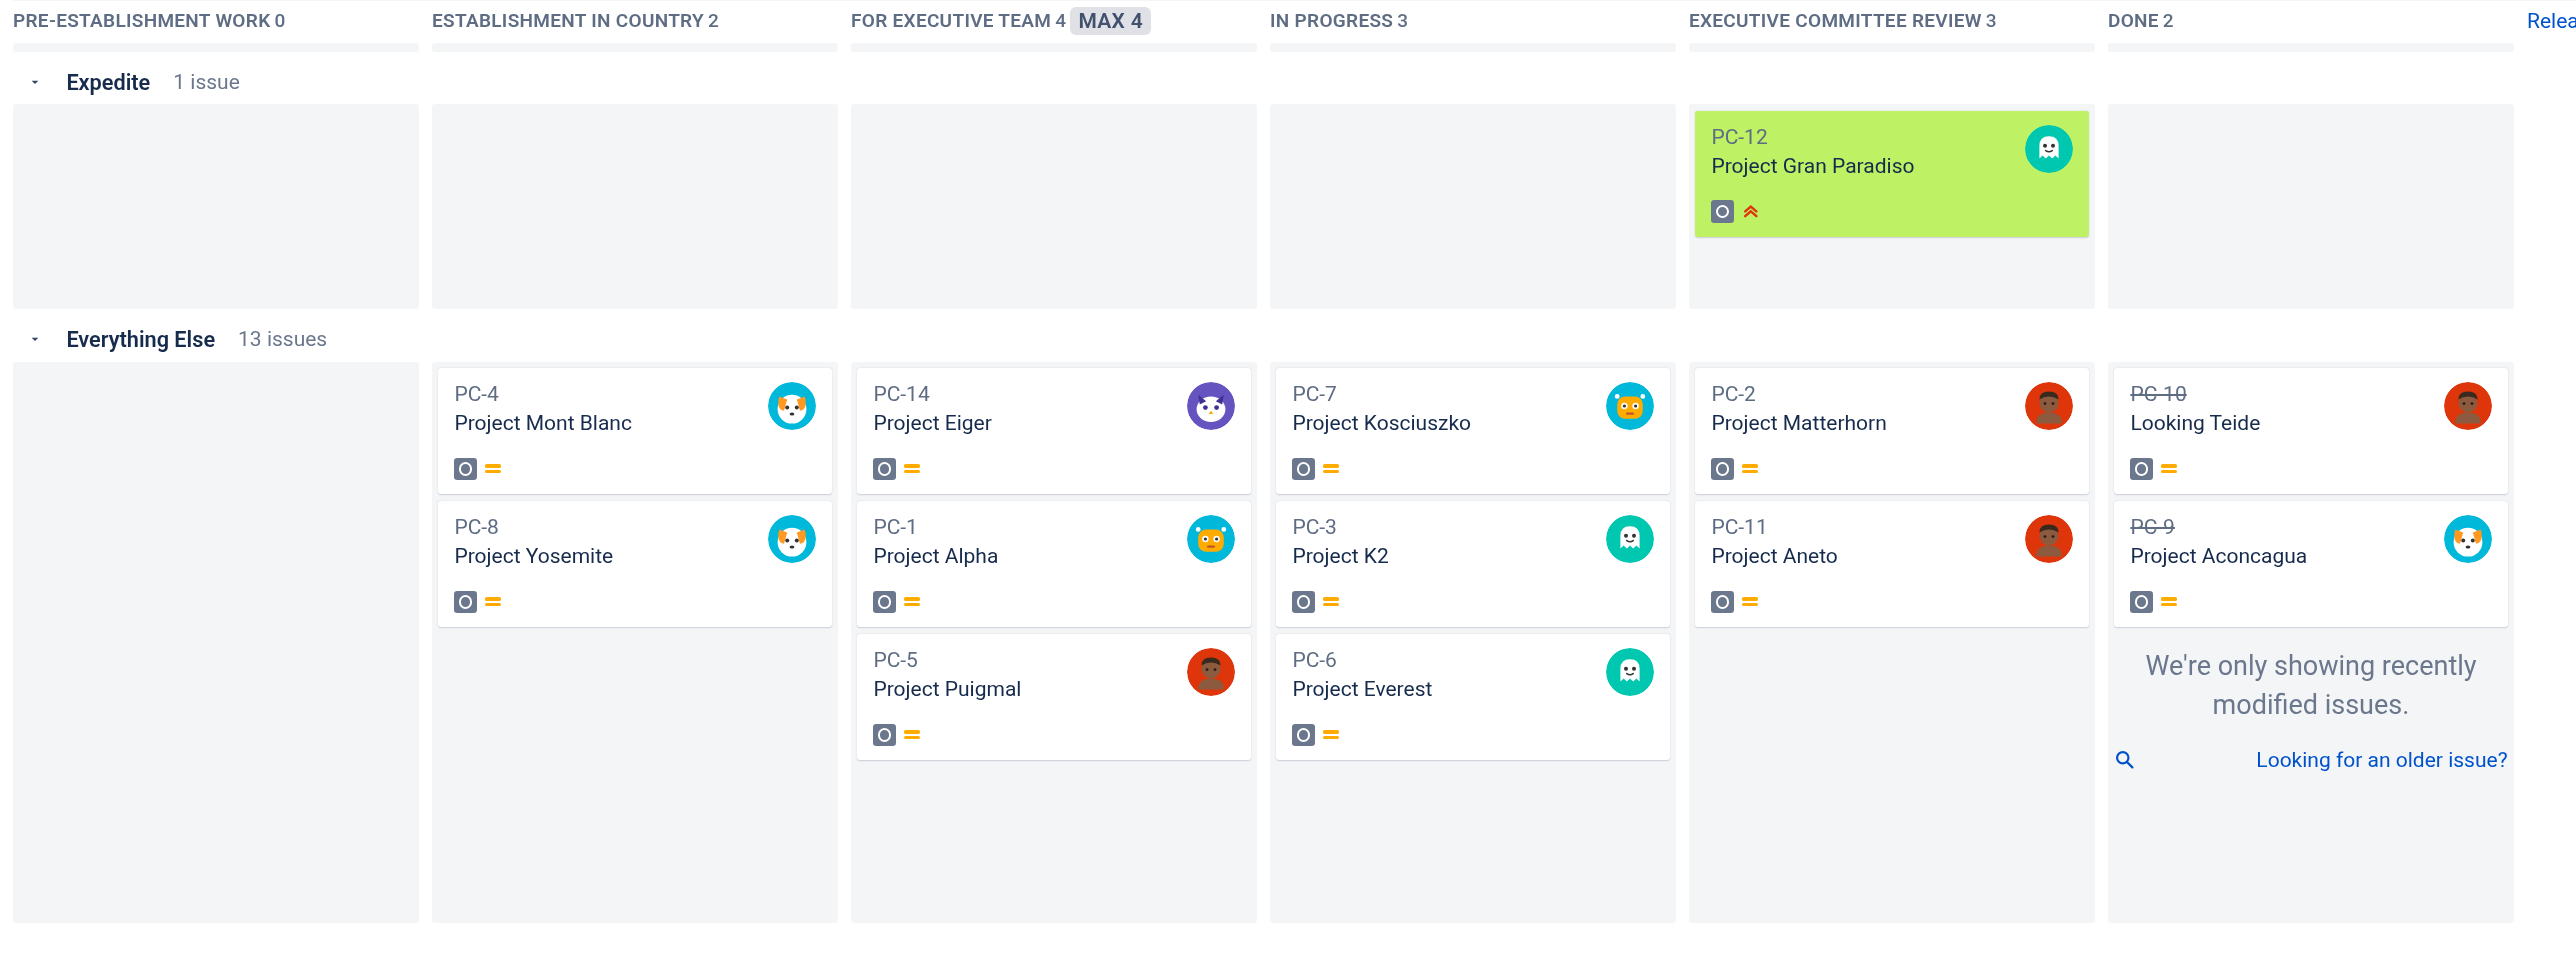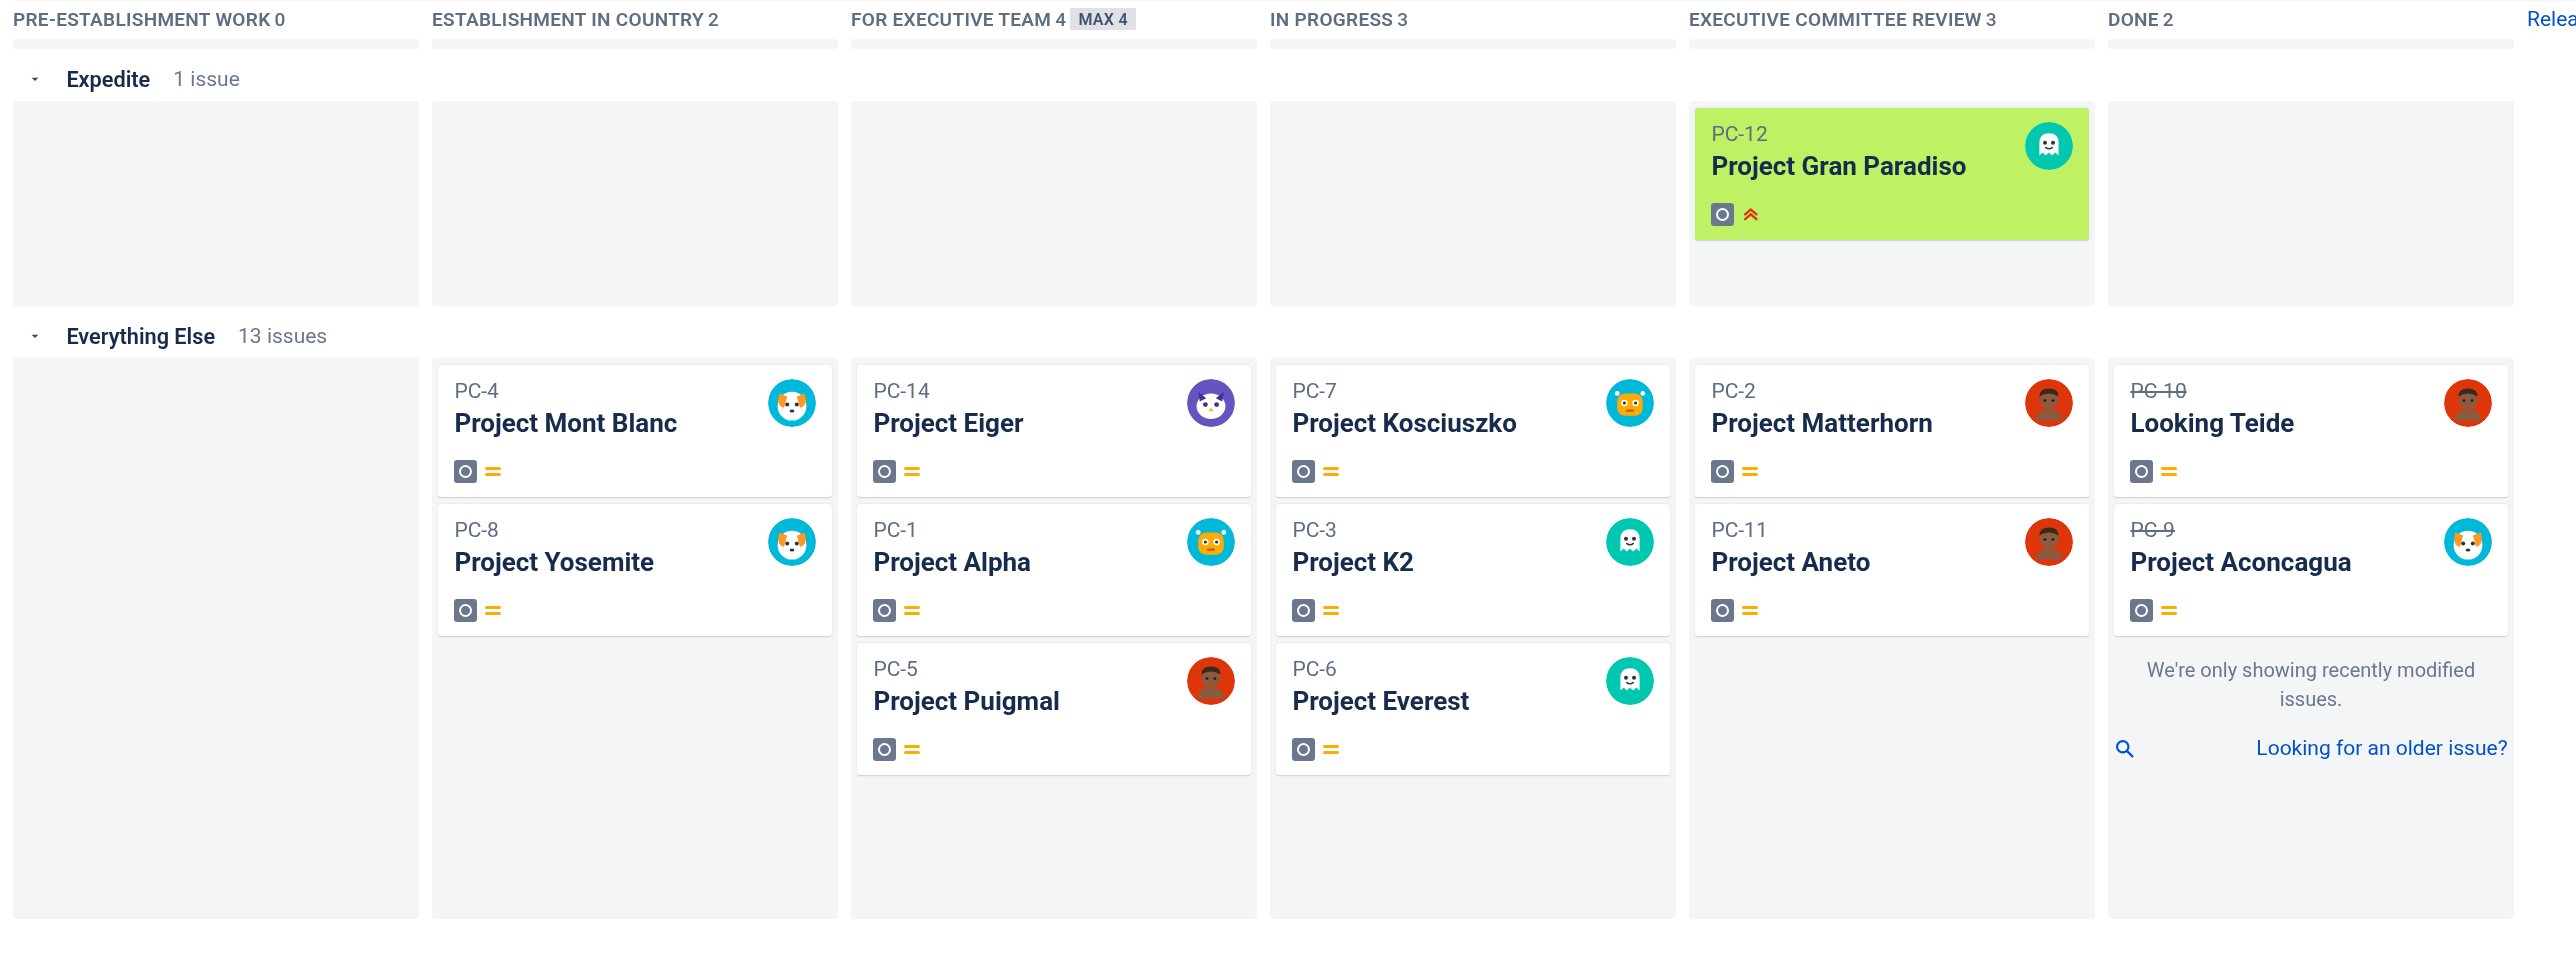--- a/index.html
+++ b/index.html
@@ -26,24 +26,24 @@
     color: #5E6C84;
     letter-spacing: 0.3px;
     display: flex;
     align-items: center;
     gap: 4px;
   }
   .col-header .count { color: #5E6C84; font-weight: 500; }
   .max-badge {
     background: #DFE1E6;
     color: #42526E;
-    font-size: 16px;
+    font-size: 21px;
     font-weight: 600;
     padding: 1.6px 8px;
-    border-radius: 0;
+    border-radius: 6px;
   }
   .release-link {
     color: #0052CC;
     font-size: 21px;
     font-weight: 400;
     cursor: pointer;
     white-space: nowrap;
     margin-left: auto;
     padding-right: 19px;
   }
@@ -96,21 +96,21 @@
     cursor: pointer;
     position: relative;
   }
   .card.selected {
     background: #bef264;
     box-shadow: 0 0.8px 1.6px rgba(9,30,66,0.18);
   }
   .card-top { display: flex; justify-content: space-between; align-items: flex-start; }
   .card-key { font-size: 21px; color: #5E6C84; font-weight: 400; margin-bottom: 4.8px; }
   .card-key.strike { text-decoration: line-through; }
-  .card-title { font-size: 26px; font-weight: 700; color: #172B4D; }
+  .card-title { font-size: 21px; font-weight: 400; color: #172B4D; }
   .avatar { width: 48px; height: 48px; border-radius: 50%; flex-shrink: 0; }
   .card-footer { display: flex; align-items: center; gap: 8px; margin-top: 22.5px; }
   .type-icon {
     width: 22.5px; height: 22.5px;
     background: #6B778C;
     border-radius: 3.2px;
     display: inline-flex;
     align-items: center;
     justify-content: center;
   }
@@ -121,21 +121,21 @@
     border-radius: 50%;
   }
   .prio { display: inline-flex; flex-direction: column; gap: 1.6px; }
   .prio.medium { flex-direction: column; gap: 2.4px; }
   .prio.medium span {
     width: 16px; height: 3.2px; background: #FFAB00; border-radius: 1.6px;
   }
   .done-msg {
     text-align: center;
     color: #6B778C;
-    font-size: 20px;
+    font-size: 27px;
     padding: 13px 16px 9.6px 16px;
     line-height: 1.45;
   }
   .older-link {
     display: flex;
     align-items: center;
     justify-content: space-between;
     gap: 8px;
     color: #0052CC;
     font-size: 21px;

